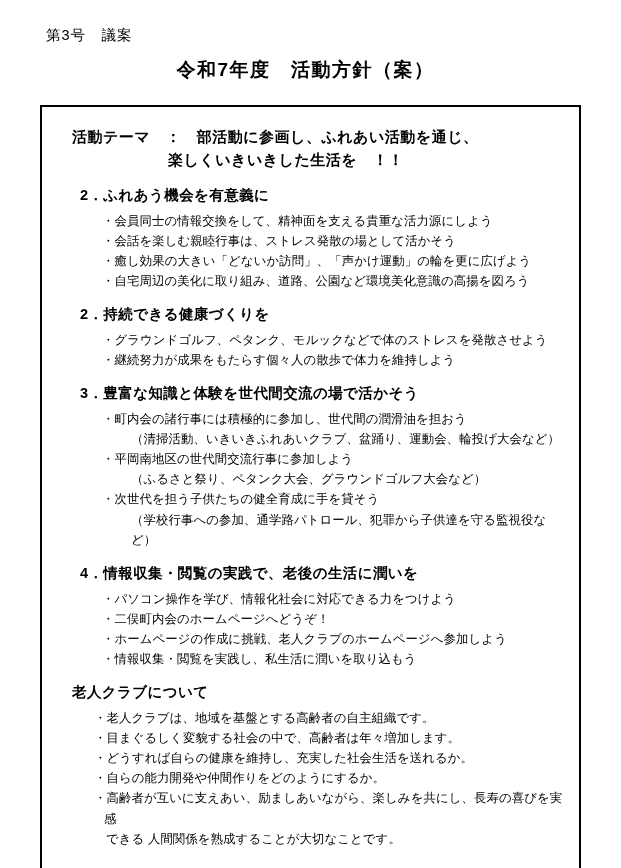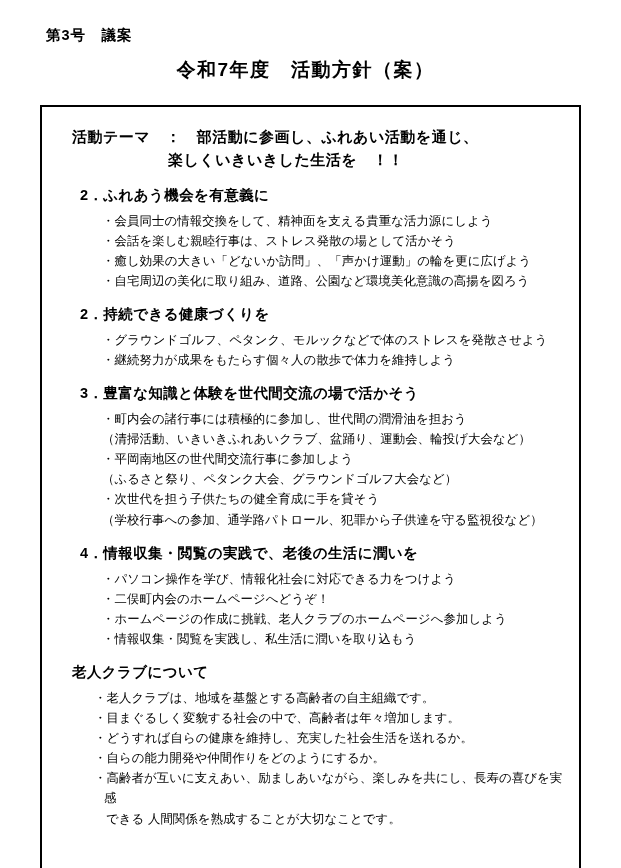--- a/index.html
+++ b/index.html
@@ -17,21 +17,21 @@
   }
   .page {
     width: 621px;
     height: 868px;
     box-sizing: border-box;
     padding: 22px 26px 0 26px;
     position: relative;
   }
   .doc-number {
     font-size: 14.5px;
-    font-weight: bold;
+    font-weight: normal;
     letter-spacing: 1px;
     margin: 4px 0 0 20px;
   }
   .doc-title {
     text-align: center;
     font-size: 19px;
     font-weight: bold;
     letter-spacing: 1.5px;
     margin: 12px 0 0 0;
     padding-right: 10px;
@@ -76,21 +76,21 @@
     font-size: 12.4px;
     line-height: 1.62;
     margin-left: 44px;
     text-indent: -10px;
     padding-left: 10px;
     letter-spacing: 0.1px;
   }
   .bullets li.cont {
     text-indent: 0;
     padding-left: 0;
-    margin-left: 44px;
+    margin-left: 73px;
   }
   .dot {
     font-size: 12.4px;
   }
   .about .bullets li {
     margin-left: 36px;
   }
   .about .bullets li.cont {
     margin-left: 48px;
   }

